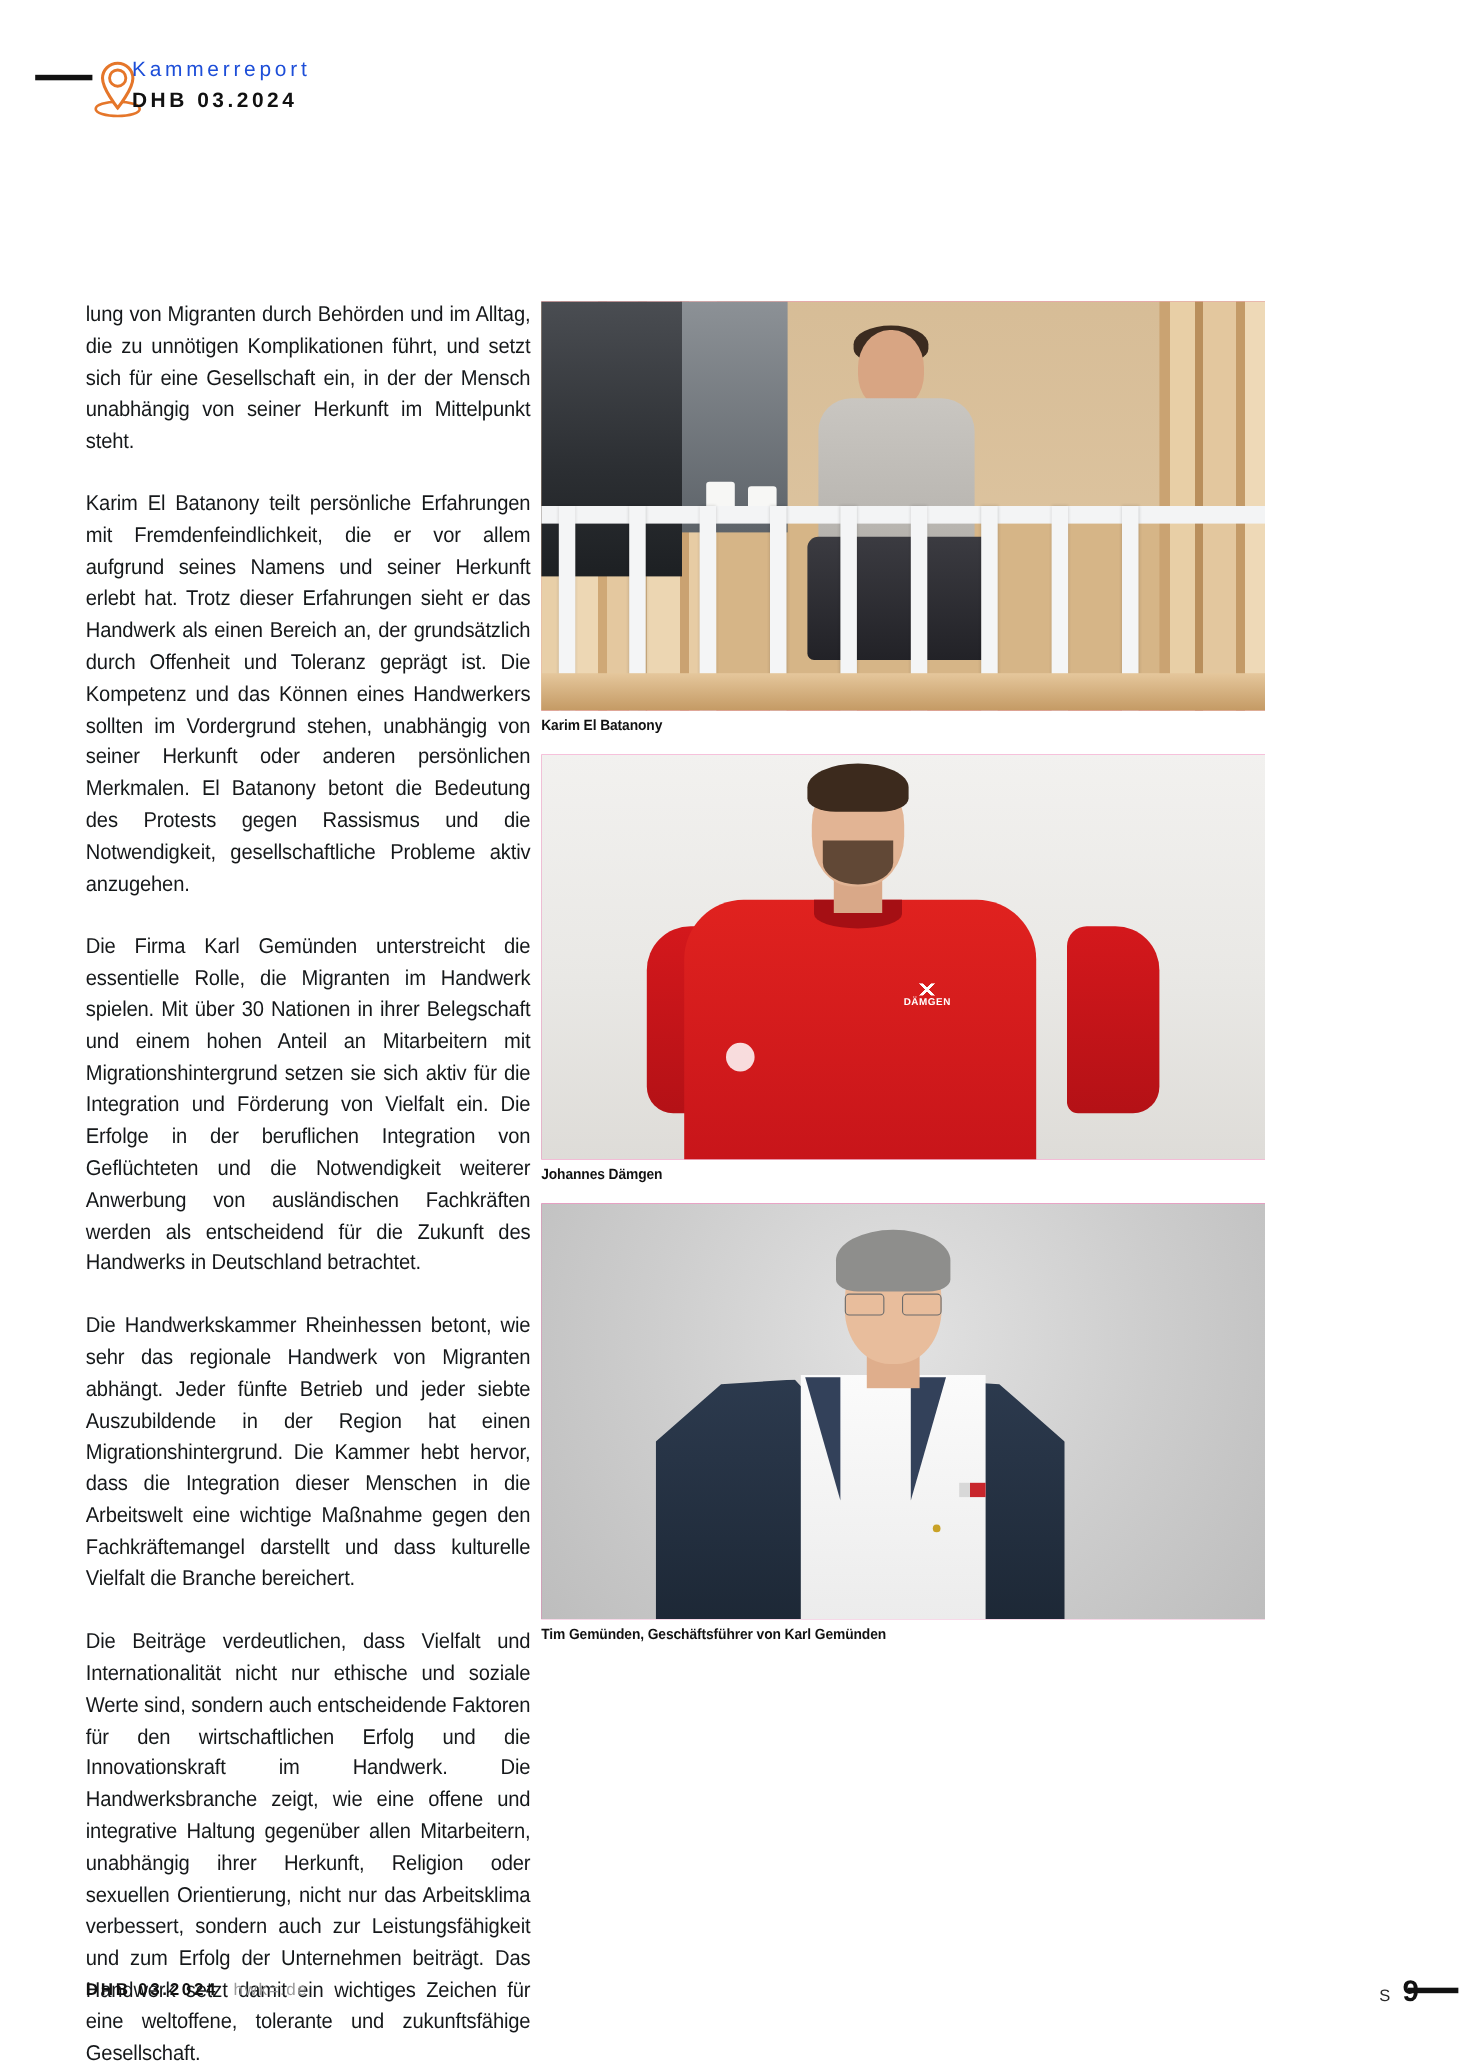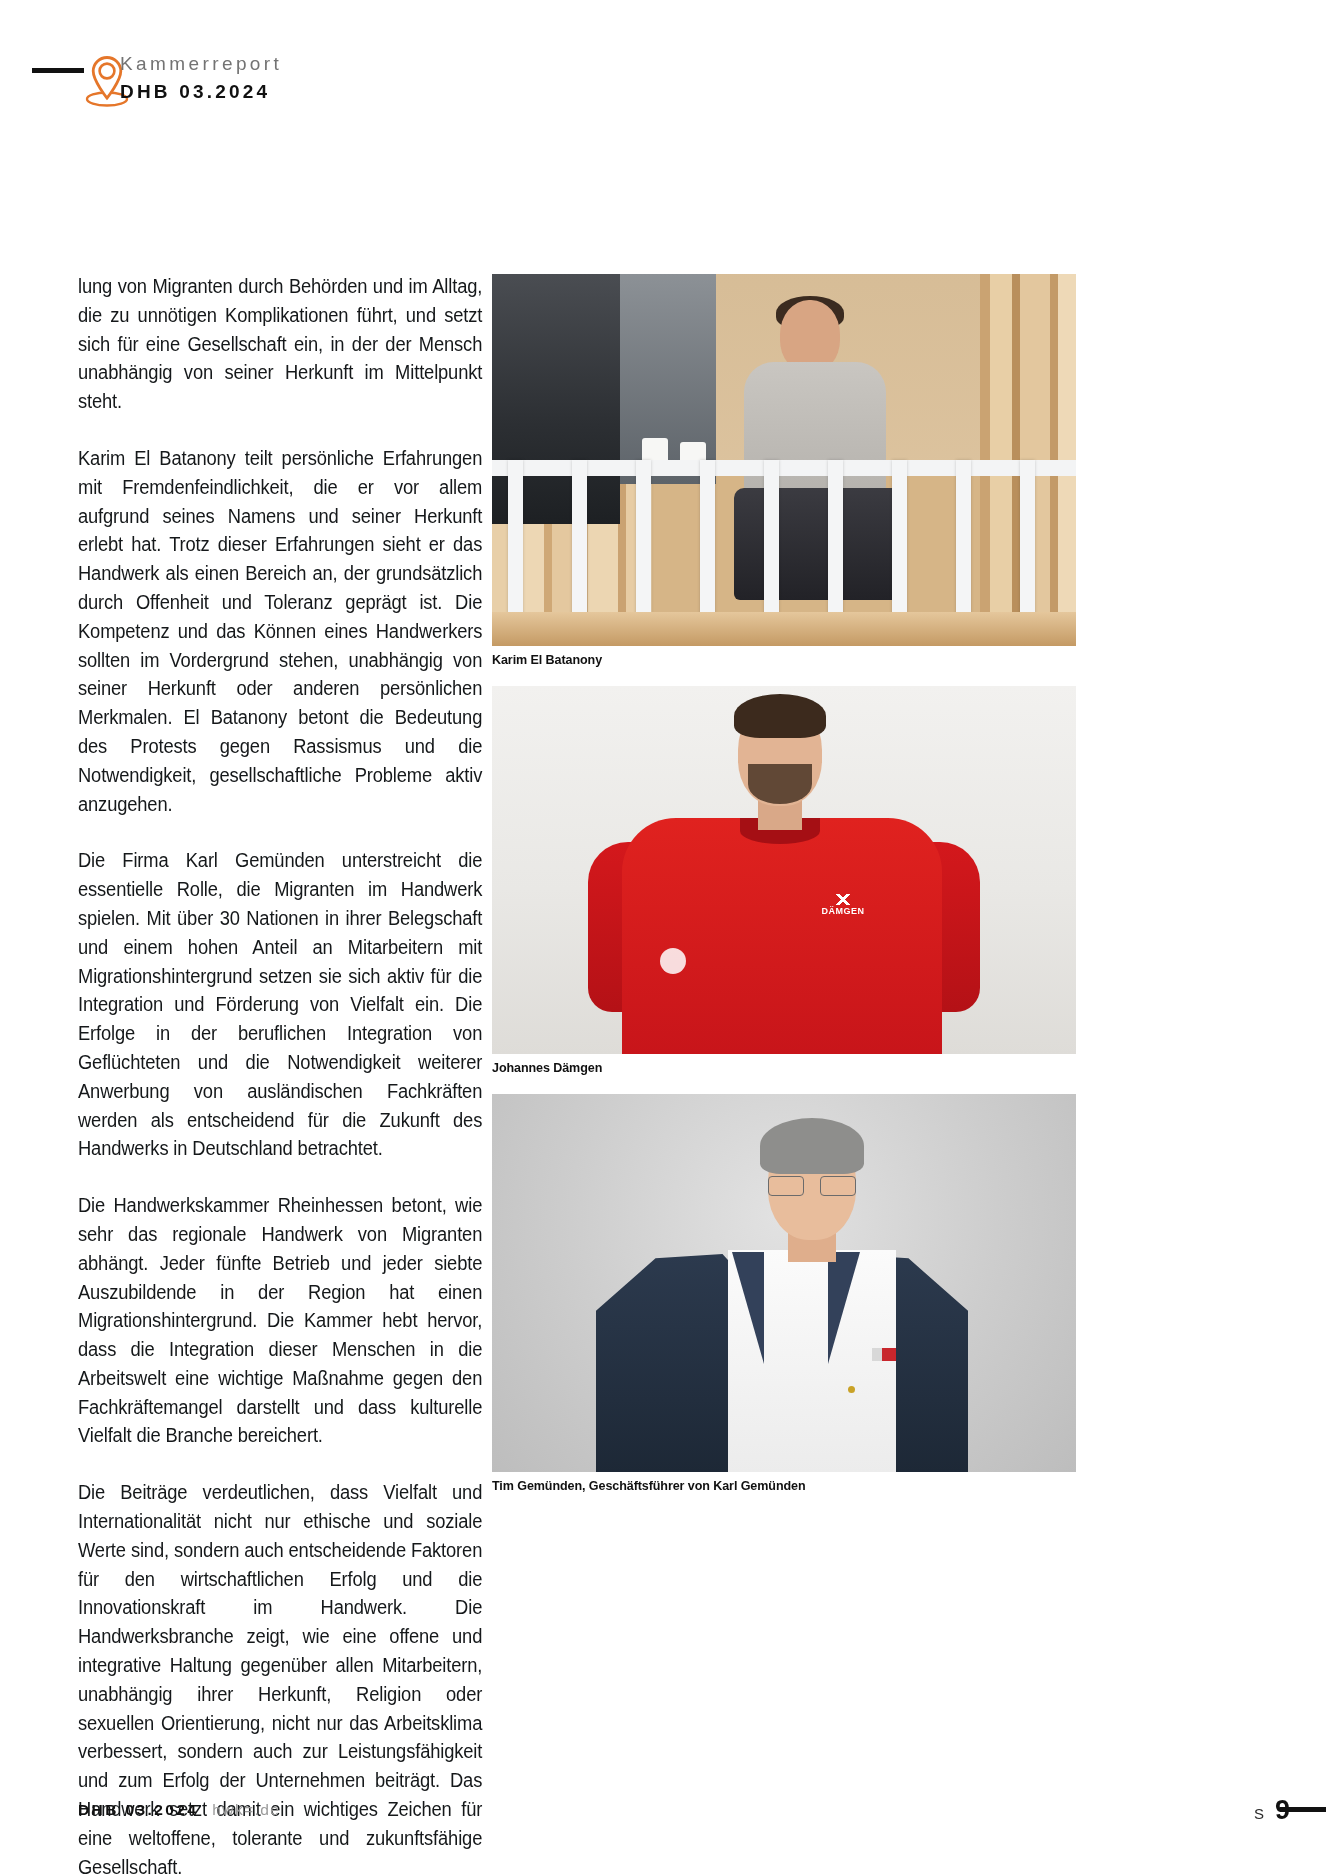--- a/index.html
+++ b/index.html
@@ -20,21 +20,21 @@
   }
   .rule-left{
     position:absolute;left:32px;top:38px;width:52px;height:5px;background:#111;
   }
   .pin-wrap{
     position:absolute;left:84px;top:22px;width:46px;height:56px;
   }
   .pin-wrap svg{display:block;}
   .mast-text{position:absolute;left:120px;top:22px;}
   .mast-kicker{
-    font-size:19px;letter-spacing:3.4px;color:#737373;font-weight:400;
+    font-size:19px;letter-spacing:3.4px;color:#1d4ed8;font-weight:400;
     line-height:24px;white-space:nowrap;
   }
   .mast-issue{
     font-size:19px;letter-spacing:3.2px;color:#111;font-weight:700;
     line-height:24px;margin-top:4px;white-space:nowrap;
   }
 
   
   .content{
     position:absolute;left:78px;top:272px;width:1172px;
@@ -59,21 +59,21 @@
     transform:scaleX(0.94);
     transform-origin:left top;
     width:430px;
     hyphens:manual;
   }
   .para:last-child{margin-bottom:0;}
 
   
   .figure{margin:0 0 9px 0;position:relative;}
   .figure .frame{
-    width:584px;display:block;overflow:hidden;position:relative;background:#ec4899;
+    width:658px;display:block;overflow:hidden;position:relative;background:#ec4899;
   }
   .cap{
     font-size:13.5px;
     line-height:17px;
     color:#111;
     font-weight:700;
     letter-spacing:-0.1px;
     margin:5px 0 18px 0;
     transform:scaleX(0.93);
     transform-origin:left top;

